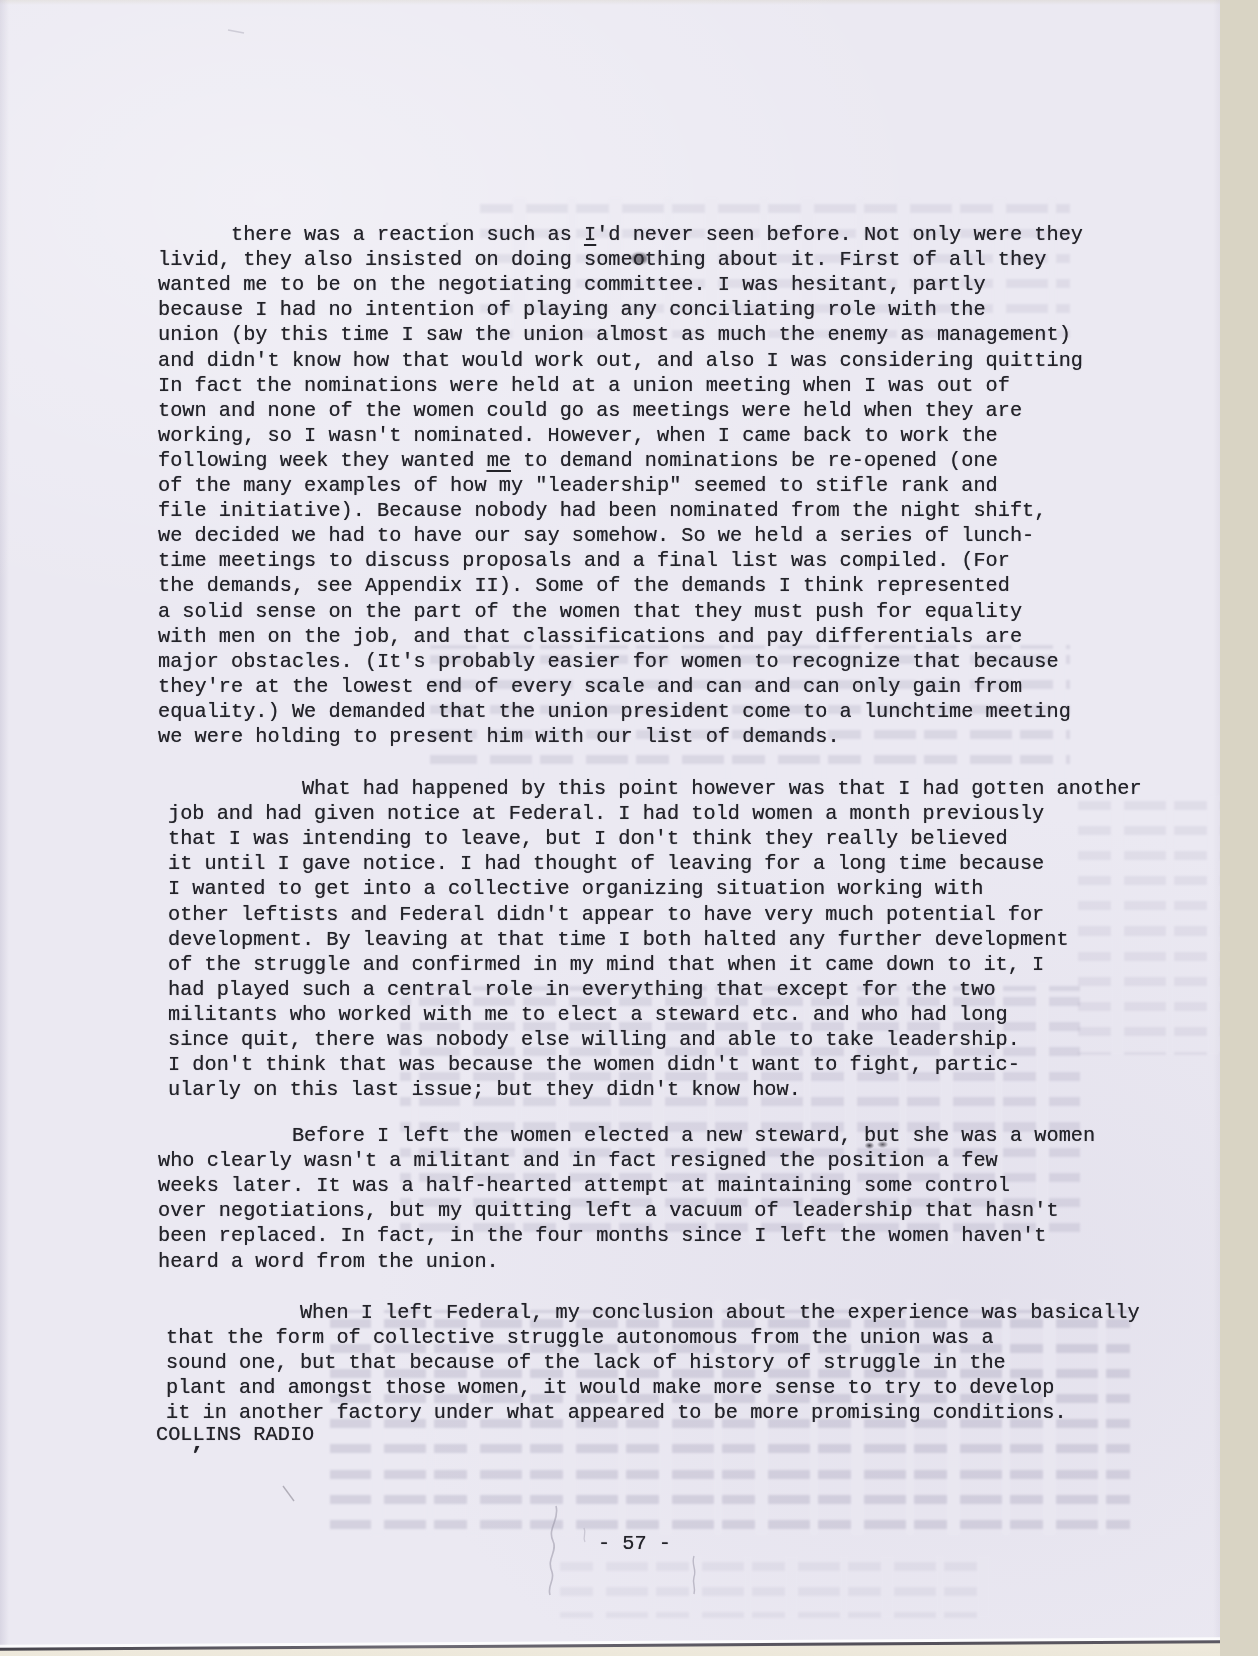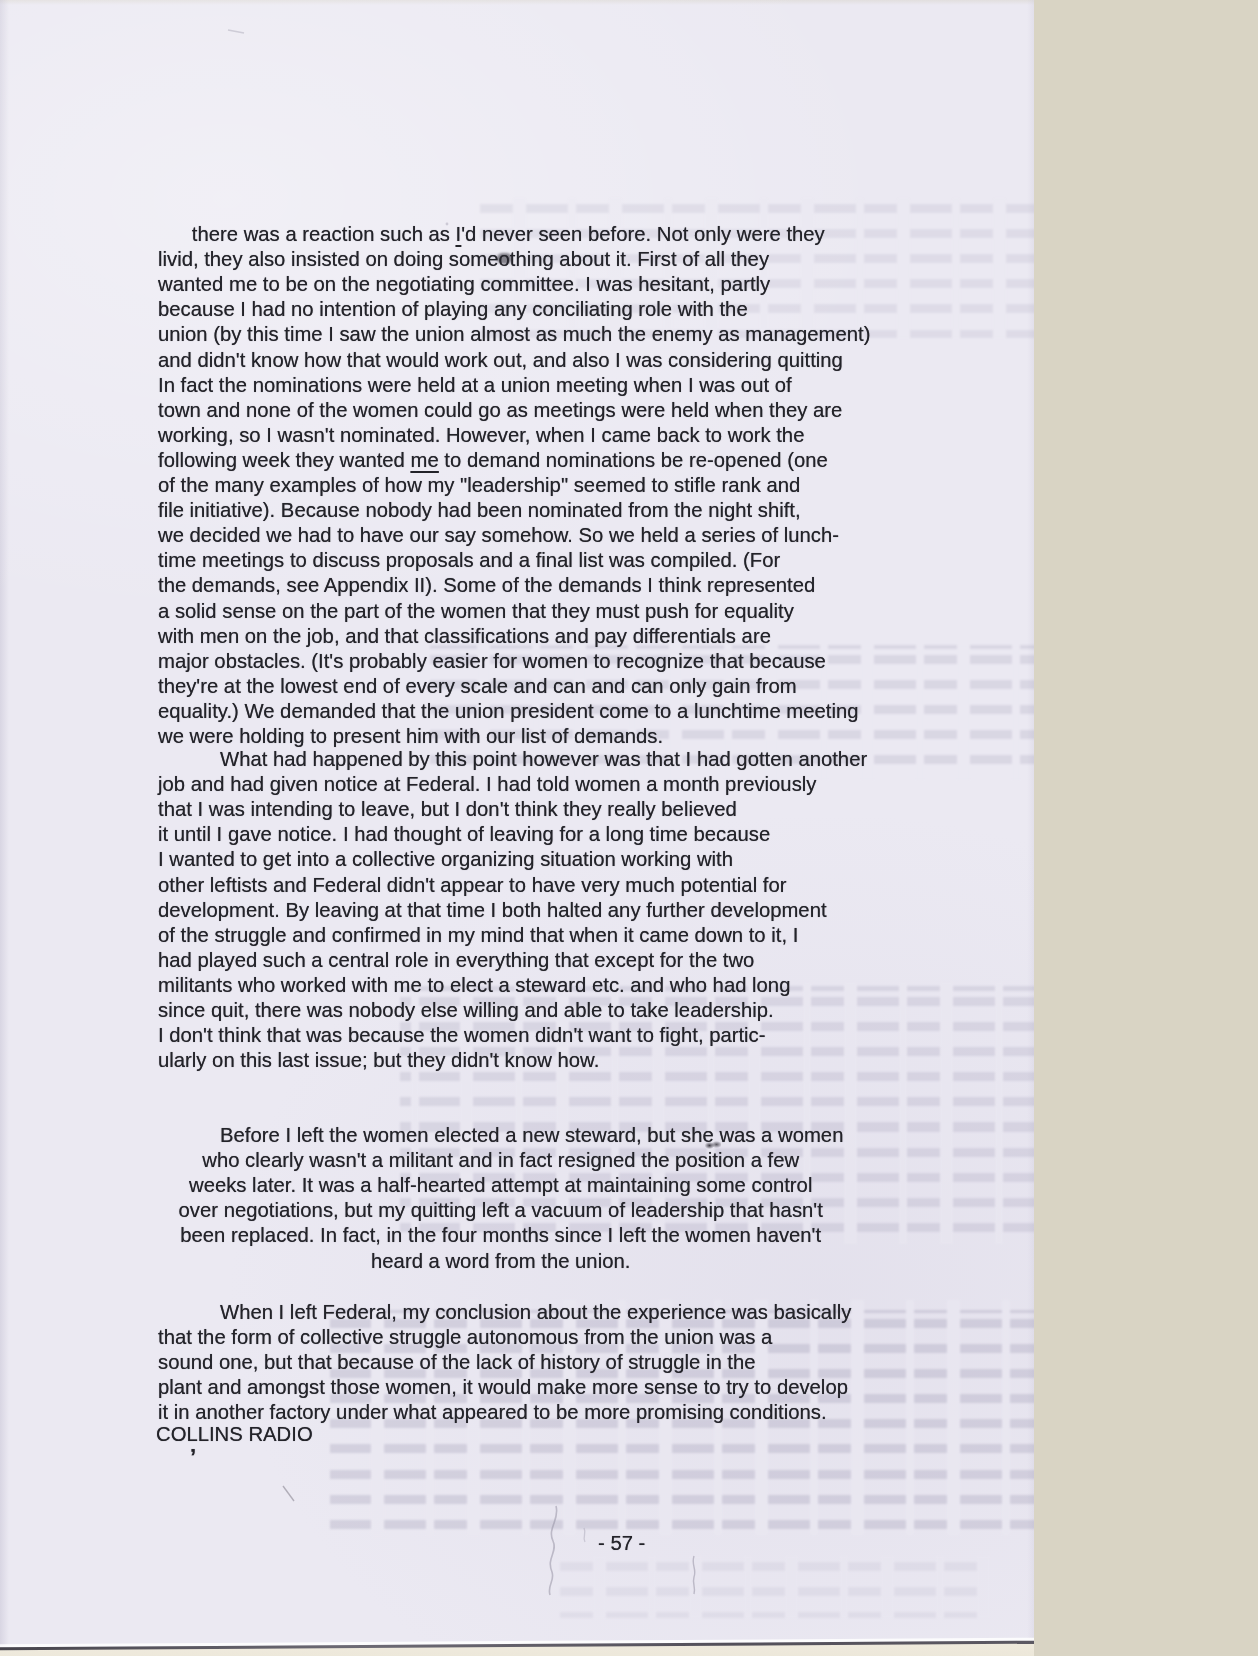--- a/index.html
+++ b/index.html
@@ -1,22 +1,22 @@
 <!DOCTYPE html>
 <html><head>
 <meta charset="utf-8">
 <style>
   html,body { margin:0; padding:0; }
   body { background:#d9d4c4; }
 
   .stage {
     position:relative;
-    width:1034px; height:1656px;
+    width:1220px; height:1656px;
     overflow:hidden;
-    font-family:Liberation Sans, sans-serif;
+    font-family:Liberation Mono, monospace;
   }
 
   
   .paper {
     position:absolute; inset:0;
     background:
       radial-gradient(1100px 700px at 22% 12%, rgba(255,255,255,.30), transparent 62%),
       radial-gradient(1000px 800px at 80% 78%, rgba(208,204,222,.28), transparent 60%),
       linear-gradient(90deg, rgba(186,182,202,.38) 0px, rgba(186,182,202,0) 9px),
       linear-gradient(270deg, rgba(200,196,214,.25) 0px, rgba(200,196,214,0) 7px),
@@ -118,46 +118,46 @@
 time meetings to discuss proposals and a final list was compiled. (For
 the demands, see Appendix II). Some of the demands I think represented
 a solid sense on the part of the women that they must push for equality
 with men on the job, and that classifications and pay differentials are
 major obstacles. (It's probably easier for women to recognize that because
 they're at the lowest end of every scale and can and can only gain from
 equality.) We demanded that the union president come to a lunchtime meeting
 we were holding to present him with our list of demands.</span>
     </div>
 
-    <div class="para" style="top:722px;">
+    <div class="para" style="top:751px;margin-left:10px;">
       <span>     What had happened by this point however was that I had gotten another
 job and had given notice at Federal. I had told women a month previously
 that I was intending to leave, but I don't think they really believed
 it until I gave notice. I had thought of leaving for a long time because
 I wanted to get into a collective organizing situation working with
 other leftists and Federal didn't appear to have very much potential for
 development. By leaving at that time I both halted any further development
 of the struggle and confirmed in my mind that when it came down to it, I
 had played such a central role in everything that except for the two
 militants who worked with me to elect a steward etc. and who had long
 since quit, there was nobody else willing and able to take leadership.
 I don't think that was because the women didn't want to fight, partic-
 ularly on this last issue; but they didn't know how.</span>
     </div>
 
-    <div class="para" style="top:1098px;text-align:center;">
+    <div class="para" style="top:1098px;">
       <span>     Before I left the women elected a new steward, but she was a women
 who clearly wasn't a militant and in fact resigned the pos</span><span class="ovr">it</span><span>ion a few
 weeks later. It was a half-hearted attempt at maintaining some control
 over negotiations, but my quitting left a vacuum of leadership that hasn't
 been replaced. In fact, in the four months since I left the women haven't
 heard a word from the union.</span>
     </div>
 
-    <div class="para" style="top:1275px;">
+    <div class="para" style="top:1275px;margin-left:8px;">
       <span>     When I left Federal, my conclusion about the experience was basically
 that the form of collective struggle autonomous from the union was a
 sound one, but that because of the lack of history of struggle in the
 plant and amongst those women, it would make more sense to try to develop
 it in another factory under what appeared to be more promising conditions.</span>
     </div>
 
     <div class="heading" style="left:156px; top:1422px;">COLLINS RADIO</div>
 
     <div class="stray" style="left:190px; top:1444px;">’</div>

